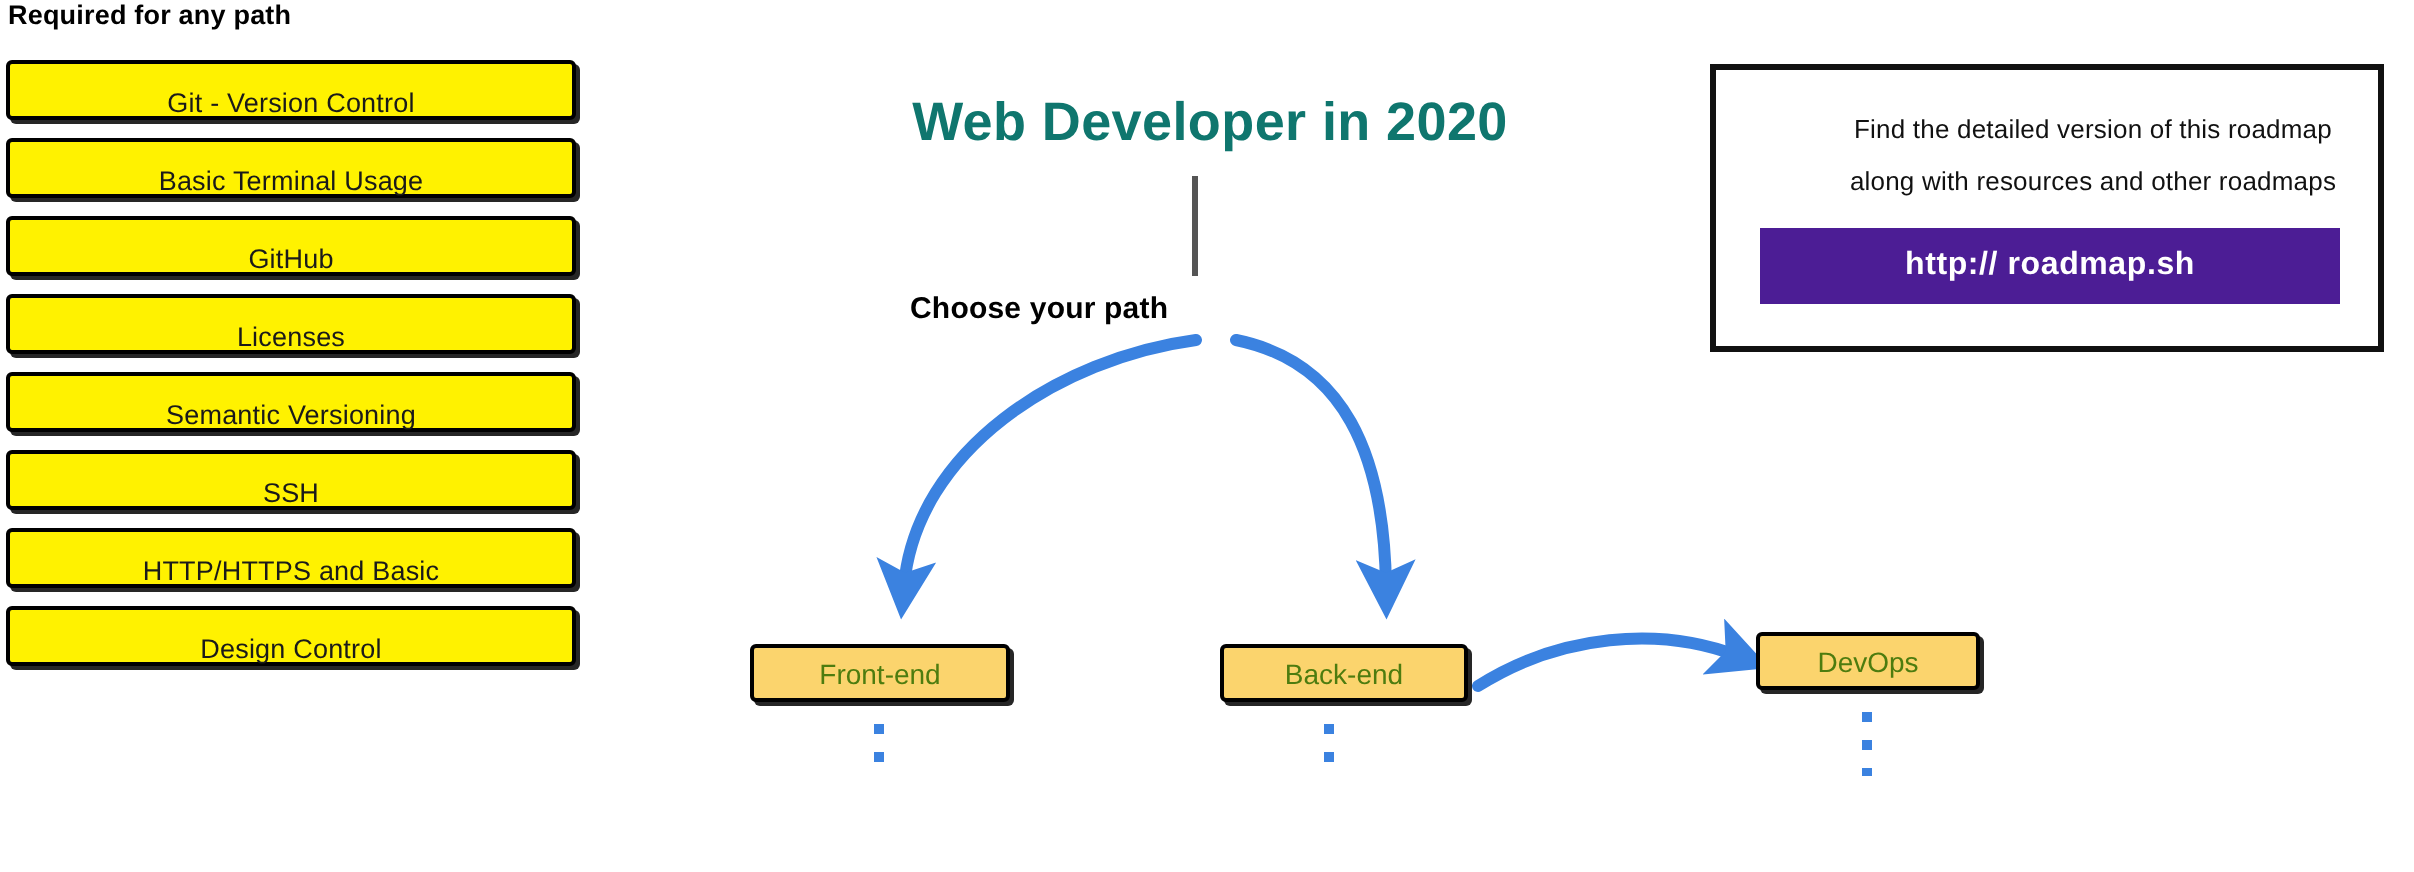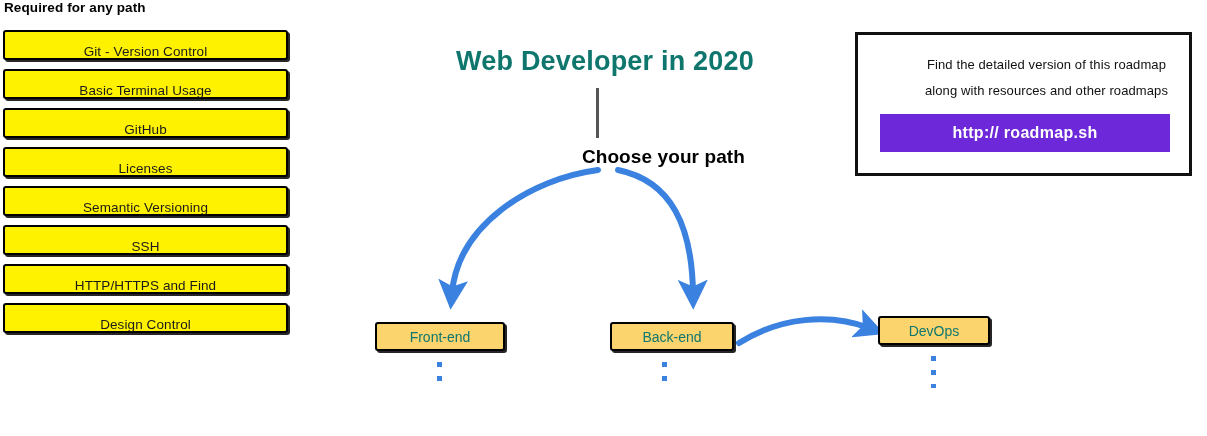--- a/index.html
+++ b/index.html
@@ -81,22 +81,22 @@
     top: 88px;
     width: 3px;
     height: 50px;
     background: #555555;
   }
   #choose-path-label {
     position: absolute;
     left: 455px;
     top: 146px;
     width: 290px;
-    text-align: right;
-    font-size: 19px;
+    text-align: left;
+    font-size: 15px;
     font-weight: bold;
     color: #000000;
     letter-spacing: 0.1px;
   }
   #branch-arrows {
     position: absolute;
     left: 380px;
     top: 165px;
     width: 640px;
     height: 200px;
@@ -112,21 +112,21 @@
     border: 2.5px solid #000000;
     border-radius: 3px;
     box-shadow: 2px 2px 0 0 rgba(0,0,0,0.85);
     display: flex;
     align-items: center;
     justify-content: center;
   }
   .path-node-label {
     font-size: 14px;
     font-weight: 500;
-    color: #0f766e;
+    color: #4d7c0f;
     white-space: nowrap;
   }
   #node-frontend { left: 375px; top: 322px; width: 130px; }
   #node-backend  { left: 610px; top: 322px; width: 124px; }
   #node-devops   { left: 878px; top: 316px; width: 112px; text-align: right; }
 
   .dotted-trail {
     position: absolute;
     width: 5px;
   }
@@ -163,21 +163,21 @@
     padding-left: 20px;
   }
   #info-line-1 { top: 22px; }
   #info-line-2 { top: 48px; }
   #roadmap-link-button {
     position: absolute;
     left: 22px;
     top: 79px;
     width: 290px;
     height: 38px;
-    background: #6d28d9;
+    background: #4c1d95;
     display: flex;
     align-items: center;
     justify-content: center;
     cursor: pointer;
   }
   #roadmap-link-label {
     font-size: 16px;
     font-weight: bold;
     color: #ffffff;
     letter-spacing: 0.3px;
@@ -204,21 +204,21 @@
       <div class="req-item">
         <span class="req-label">Licenses</span>
       </div>
       <div class="req-item">
         <span class="req-label">Semantic Versioning</span>
       </div>
       <div class="req-item">
         <span class="req-label">SSH</span>
       </div>
       <div class="req-item">
-        <span class="req-label">HTTP/HTTPS and Find</span>
+        <span class="req-label">HTTP/HTTPS and Basic</span>
       </div>
       <div class="req-item">
         <span class="req-label">Design Control</span>
       </div>
     </div>
   </section>
 
   <h1 id="diagram-title">Web Developer in 2020</h1>
 
   <div id="stem-line"></div>

